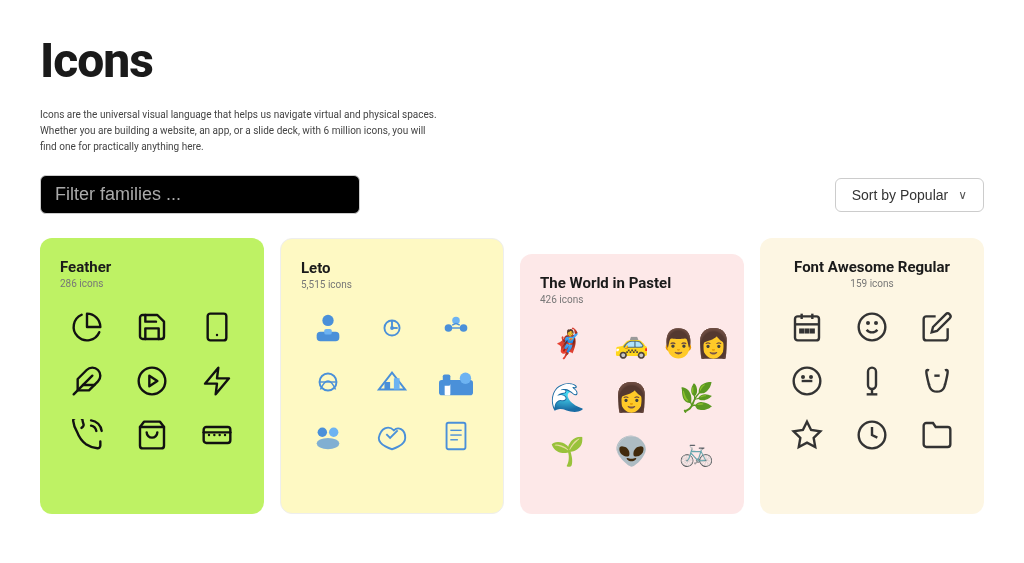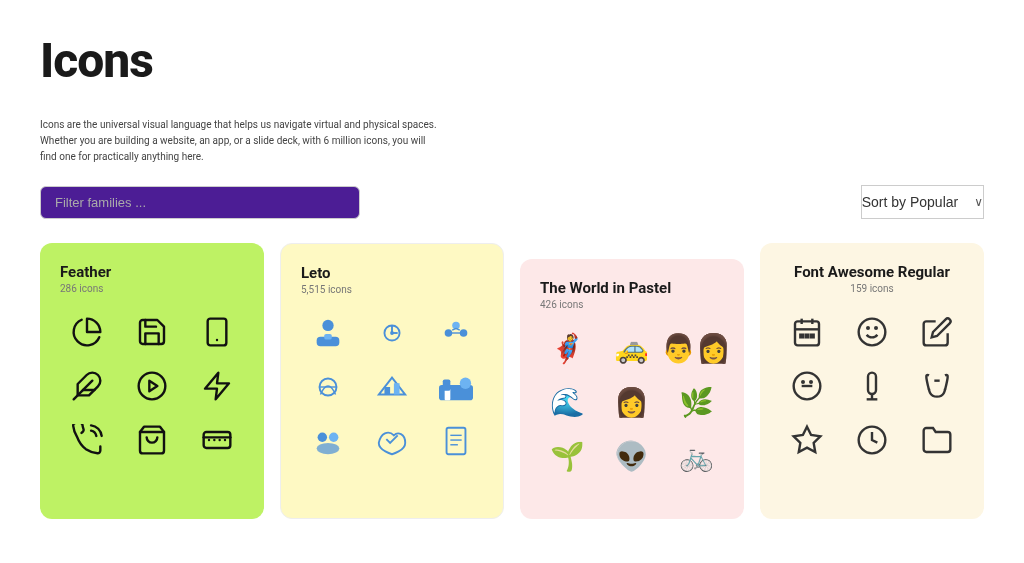--- a/index.html
+++ b/index.html
@@ -5,57 +5,57 @@
     * { box-sizing: border-box; margin: 0; padding: 0; }
     body {
       font-family: -apple-system, BlinkMacSystemFont, 'Segoe UI', Roboto, sans-serif;
       background: #fff;
       color: #1a1a1a;
       padding: 32px 40px;
     }
     .page-title {
       font-size: 48px;
       font-weight: 800;
-      margin-bottom: 28px;
+      margin-bottom: 18px;
       letter-spacing: -1px;
     }
     .page-description {
       font-size: 10px;
       color: #444;
       max-width: 400px;
       line-height: 1.6;
       margin-bottom: 20px;
     }
     .search-sort-row {
       display: flex;
       align-items: center;
       justify-content: space-between;
       margin-bottom: 24px;
     }
     .filter-input {
       border: 1.5px solid #ccc;
       border-radius: 6px;
       padding: 8px 14px;
-      font-size: 13px;
+      font-size: 18px;
       color: #888;
       width: 320px;
       outline: none;
-      background: #4c1d95;
+      background: #000000;
     }
     .filter-input::placeholder { color: #aaa; }
     .sort-button {
       border: 1.5px solid #ccc;
-      border-radius: 0;
-      padding: 8px 0;
+      border-radius: 6px;
+      padding: 8px 16px;
       font-size: 14px;
       background: #fff;
       cursor: pointer;
       display: flex;
       align-items: center;
-      gap: 16px;
+      gap: 10px;
       color: #333;
     }
     .sort-button .chevron { font-size: 12px; color: #555; }
     .cards-row {
       display: grid;
       grid-template-columns: repeat(4, 1fr);
       gap: 16px;
     }
     .icon-card {
       border-radius: 12px;

